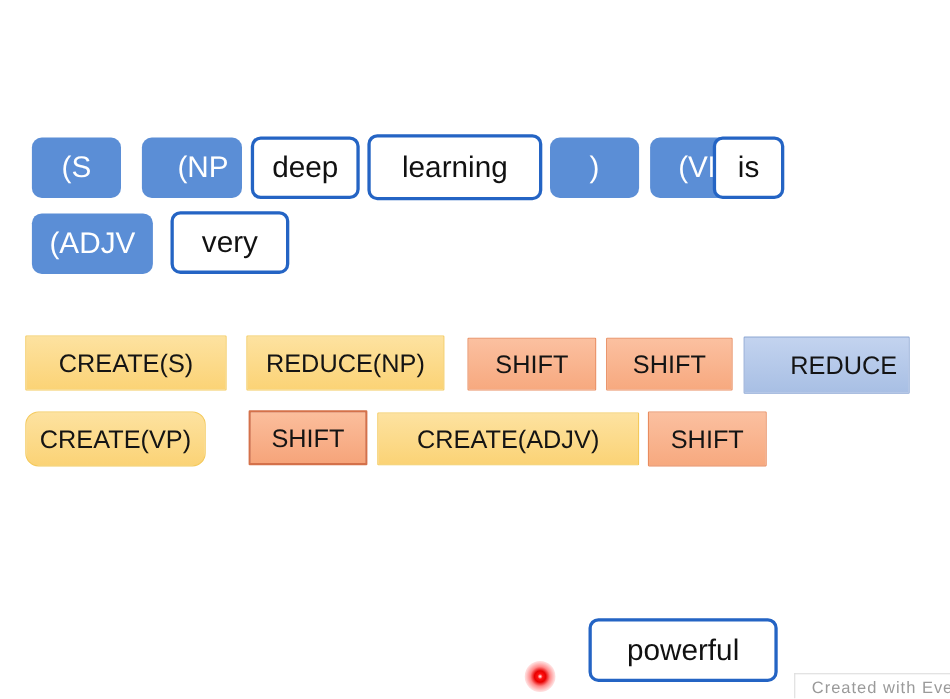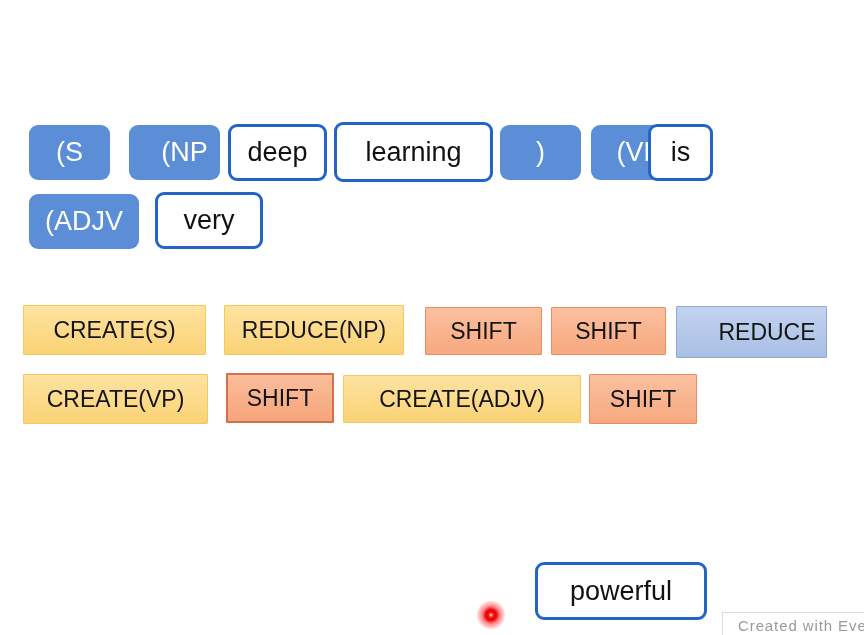--- a/index.html
+++ b/index.html
@@ -172,21 +172,21 @@
       </div>
       <div class="action shift" style="left: 425px; top: 307px; width: 117px; height: 48px;">
         <span>SHIFT</span>
       </div>
       <div class="action shift" style="left: 551px; top: 307px; width: 115px; height: 48px;">
         <span>SHIFT</span>
       </div>
       <div class="action reduce" style="left: 676px; top: 306px; width: 151px; height: 52px;">
         <span>REDUCE</span>
       </div>
-      <div class="action create" style="left: 23px; top: 374px; width: 185px; height: 50px;">
+      <div class="action create" style="left: 23px; top: 374px; width: 164px; height: 50px; border-radius: 12px;">
         <span>CREATE(VP)</span>
       </div>
       <div class="action shift-hl" style="left: 226px; top: 373px; width: 108px; height: 50px;">
         <span>SHIFT</span>
       </div>
       <div class="action create" style="left: 343px; top: 375px; width: 238px; height: 48px;">
         <span>CREATE(ADJV)</span>
       </div>
       <div class="action shift" style="left: 589px; top: 374px; width: 108px; height: 50px;">
         <span>SHIFT</span>

